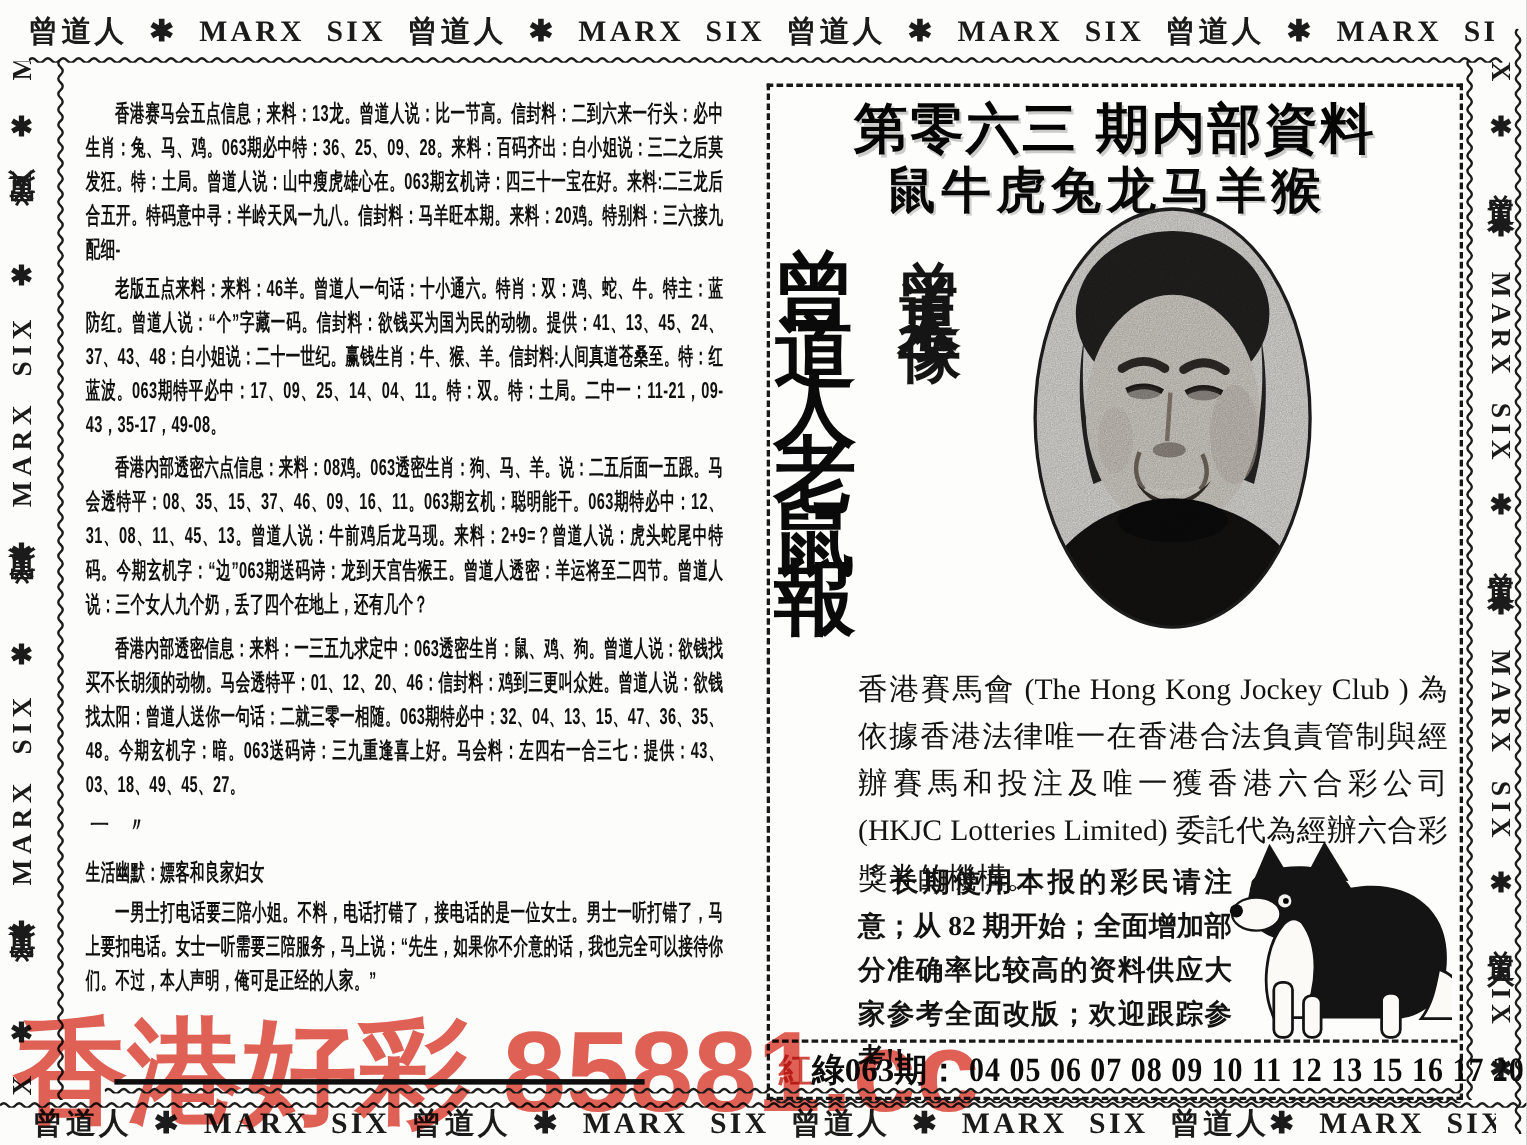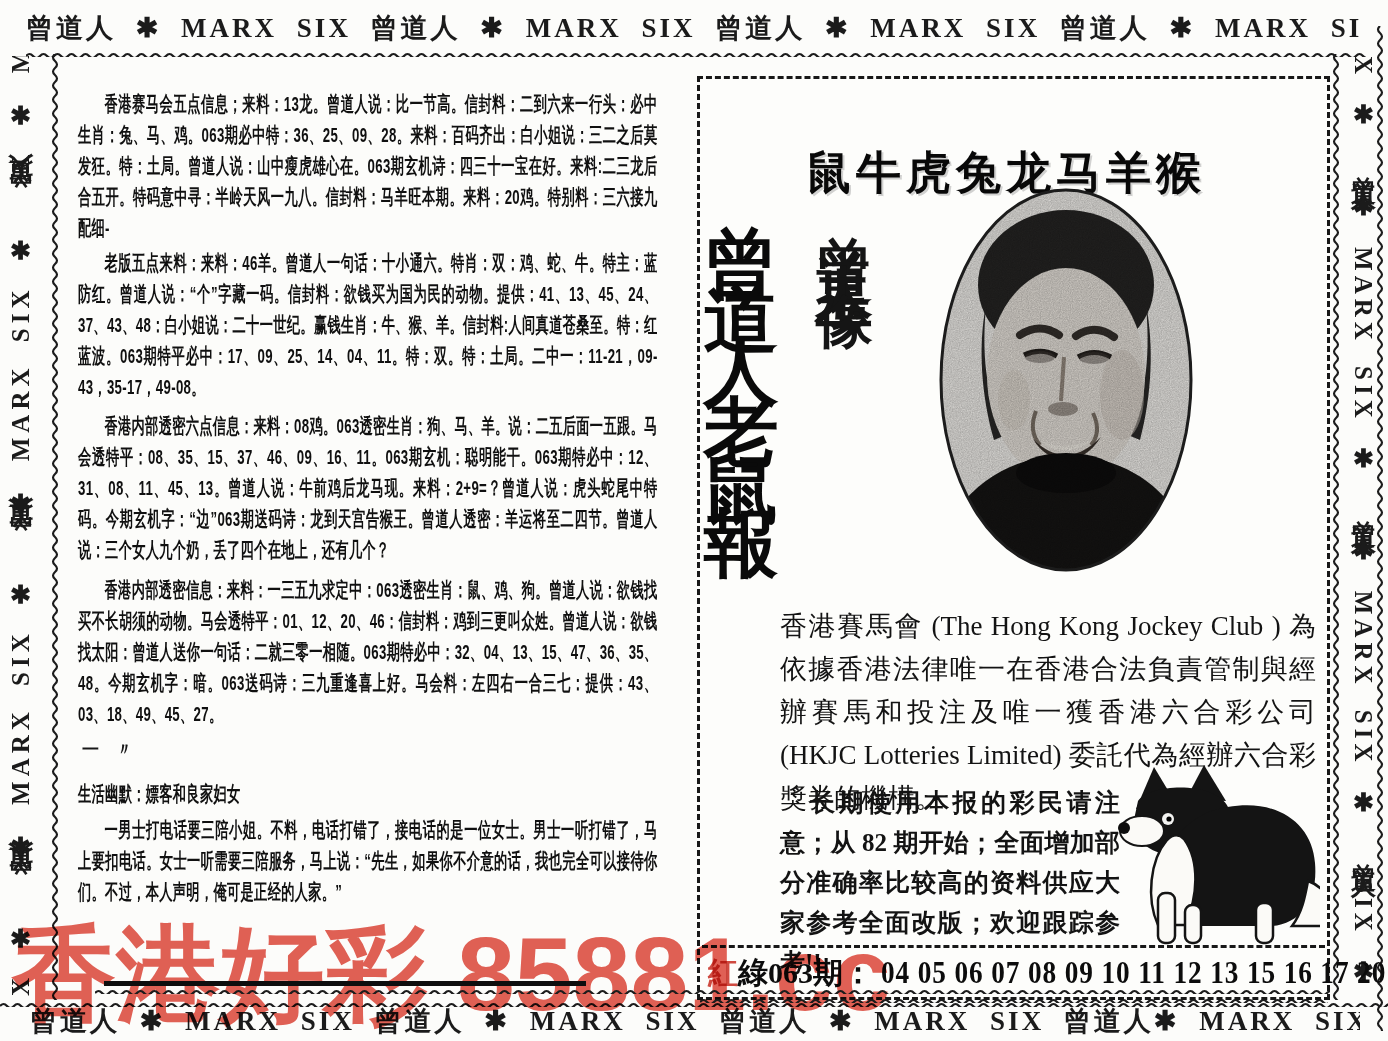--- a/index.html
+++ b/index.html
@@ -83,20 +83,21 @@
 
   <div class="lp" style="top:88px;">香港赛马会五点信息；来料：13龙。曾道人说：比一节高。信封料：二到六来一行头：必中生肖：兔、马、鸡。063期必中特：36、25、09、28。来料：百码齐出：白小姐说：三二之后莫发狂。特：土局。曾道人说：山中瘦虎雄心在。063期玄机诗：四三十一宝在好。来料:二三龙后合五开。特码意中寻：半岭天风一九八。信封料：马羊旺本期。来料：20鸡。特别料：三六接九配细-</div>
   <div class="lp" style="top:247px;">老版五点来料：来料：46羊。曾道人一句话：十小通六。特肖：双：鸡、蛇、牛。特主：蓝防红。曾道人说：“个”字藏一码。信封料：欲钱买为国为民的动物。提供：41、13、45、24、37、43、48：白小姐说：二十一世纪。赢钱生肖：牛、猴、羊。信封料:人间真道苍桑至。特：红蓝波。063期特平必中：17、09、25、14、04、11。特：双。特：土局。二中一：11-21，09-43，35-17，49-08。</div>
   <div class="lp" style="top:410px;">香港内部透密六点信息：来料：08鸡。063透密生肖：狗、马、羊。说：二五后面一五跟。马会透特平：08、35、15、37、46、09、16、11。063期玄机：聪明能干。063期特必中：12、31、08、11、45、13。曾道人说：牛前鸡后龙马现。来料：2+9=？曾道人说：虎头蛇尾中特码。今期玄机字：“边”063期送码诗：龙到天宫告猴王。曾道人透密：羊运将至二四节。曾道人说：三个女人九个奶，丢了四个在地上，还有几个？</div>
   <div class="lp" style="top:574px;">香港内部透密信息：来料：一三五九求定中：063透密生肖：鼠、鸡、狗。曾道人说：欲钱找买不长胡须的动物。马会透特平：01、12、20、46：信封料：鸡到三更叫众姓。曾道人说：欲钱找太阳：曾道人送你一句话：二就三零一相随。063期特必中：32、04、13、15、47、36、35、48。今期玄机字：暗。063送码诗：三九重逢喜上好。马会料：左四右一合三七：提供：43、03、18、49、45、27。</div>
   <div id="stray-mark">一 〃</div>
   <div class="lp" id="joke-title" style="top:778px;">生活幽默：嫖客和良家妇女</div>
   <div class="lp" style="top:814px;">一男士打电话要三陪小姐。不料，电话打错了，接电话的是一位女士。男士一听打错了，马上要扣电话。女士一听需要三陪服务，马上说：“先生，如果你不介意的话，我也完全可以接待你们。不过，本人声明，俺可是正经的人家。”</div>
 
   <div class="panel">
+    <div class="panel-title">第零六三 期内部資料</div>
     <div class="panel-subtitle">鼠牛虎兔龙马羊猴</div>
     <div class="vtitle">曾道人老鼠報</div>
     <div class="calli">曾道人玉像</div>
 
     <svg class="portrait" width="260" height="390" viewBox="0 0 260 390">
       <defs>
         <clipPath id="ovalclip">
             <ellipse cx="130" cy="195" rx="125" ry="190"></ellipse>
           </clipPath>
         <filter id="grain">

